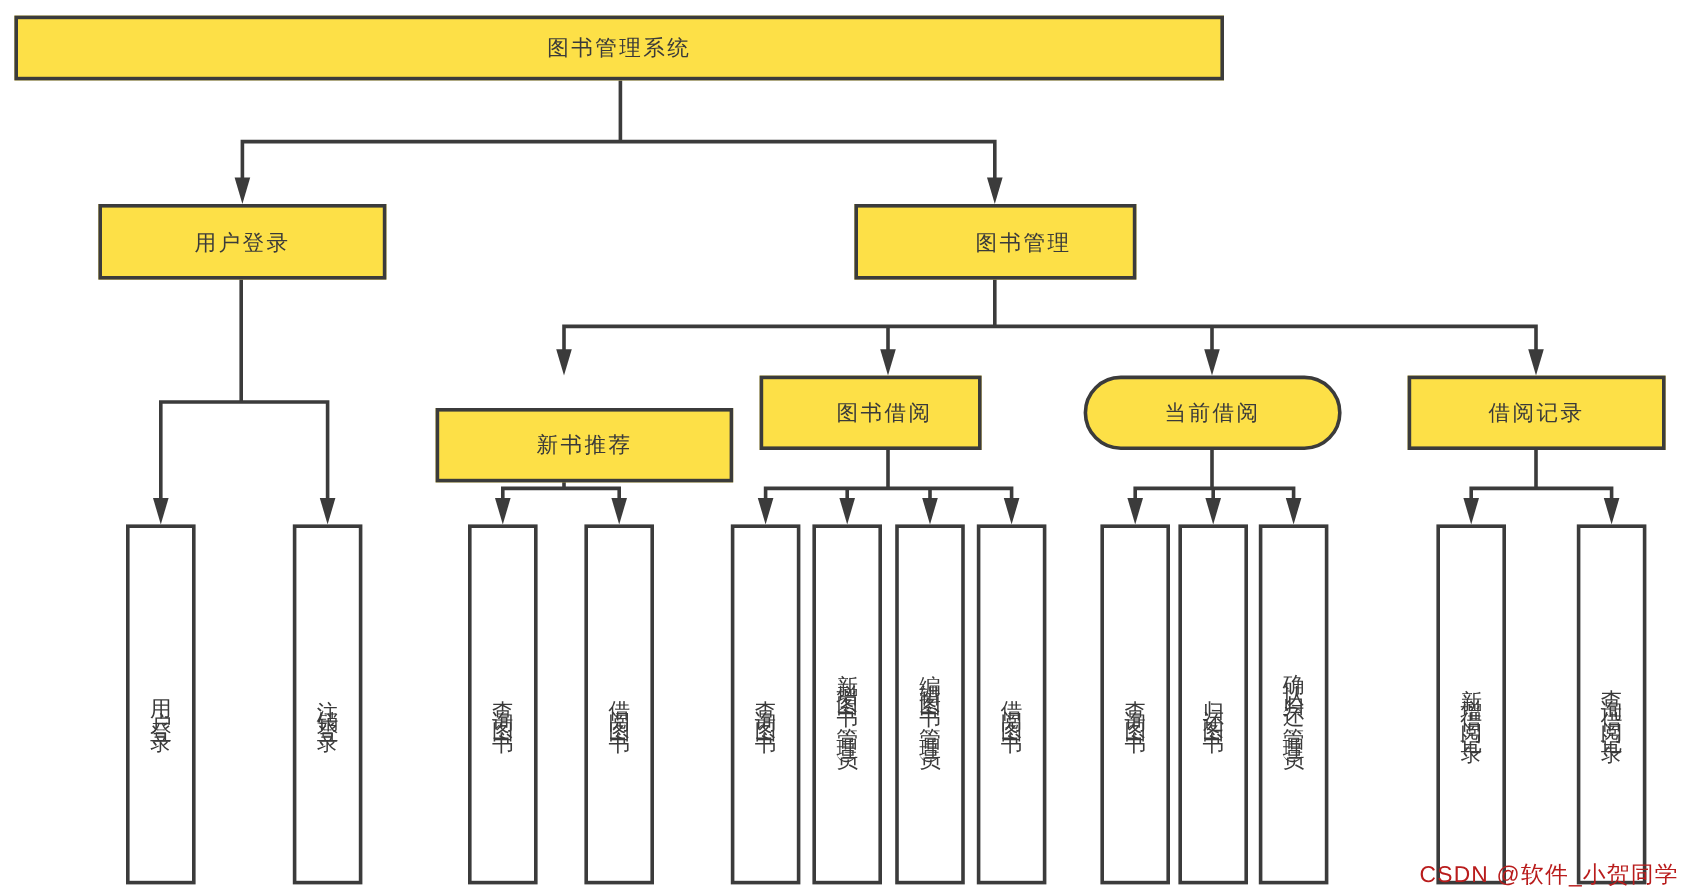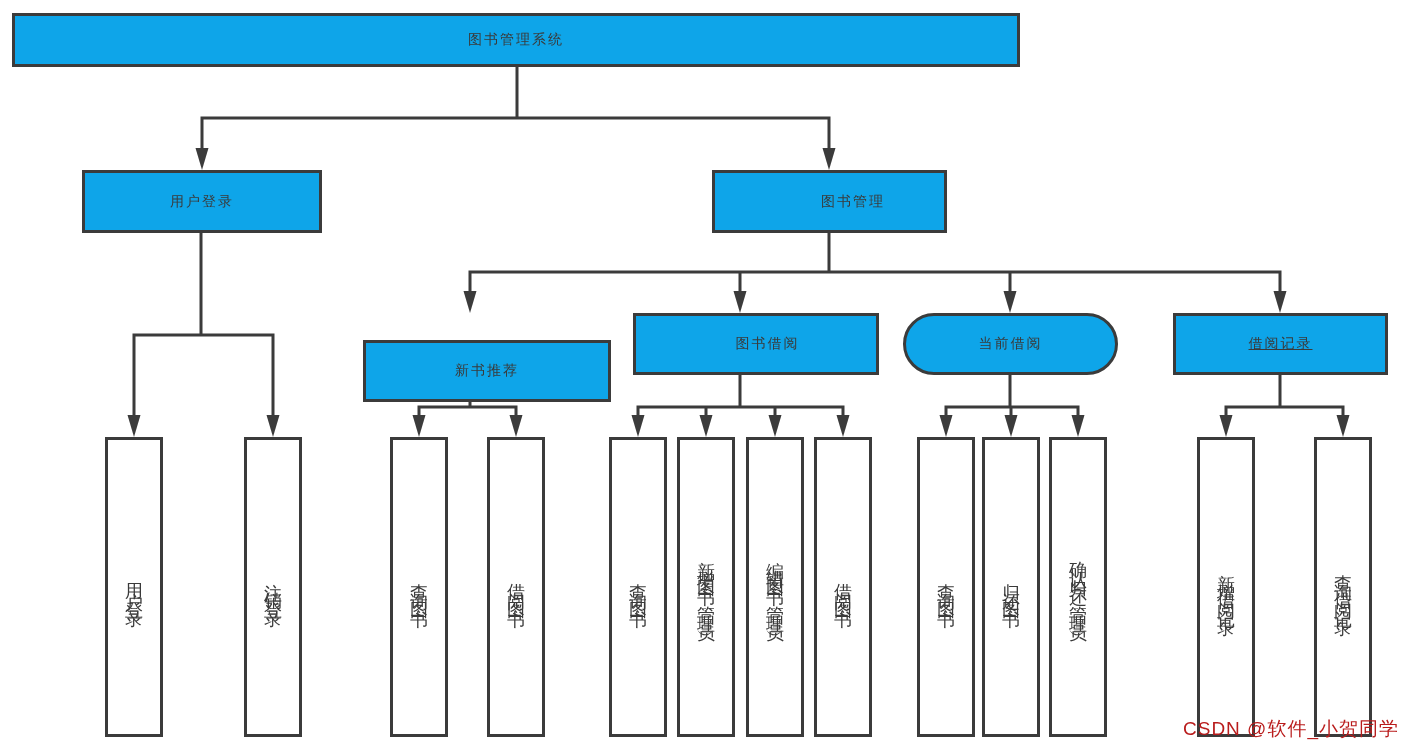--- a/index.html
+++ b/index.html
@@ -13,26 +13,26 @@
   }
   .connectors {
     position: absolute;
     left: 0; top: 0;
     z-index: 0;
   }
   .node {
     position: absolute;
     box-sizing: border-box;
     border: 3px solid #3b3b3b;
-    background: #0ea5e9;
+    background: #fde047;
     display: flex;
     align-items: center;
     justify-content: center;
     color: #3a3a3a;
-    font-size: 14px;
+    font-size: 18px;
     letter-spacing: 2px;
     z-index: 1;
   }
   .leaf {
     position: absolute;
     box-sizing: border-box;
     border: 3px solid #3b3b3b;
     background: #ffffff;
     top: 437px;
     width: 58px;
@@ -106,23 +106,23 @@
       <polygon points="1336.5,415 1349.5,415 1343,437"></polygon>
     </g>
   </svg>
 
   <div class="node" style="left:12px; top:13px; width:1008px; height:54px;">图书管理系统</div>
 
   <div class="node" style="left:82px; top:170px; width:240px; height:63px;">用户登录</div>
   <div class="node" style="left:712px; top:170px; width:235px; height:63px;padding-left:47px;">图书管理</div>
 
   <div class="node" style="left:363px; top:313px; width:248px; height:62px;margin-top:27px;">新书推荐</div>
-  <div class="node" style="left:633px; top:313px; width:246px; height:62px;padding-left:23px;">图书借阅</div>
+  <div class="node" style="left:633px; top:313px; width:185px; height:62px;padding-left:23px;">图书借阅</div>
   <div class="node" style="left:903px; top:313px; width:215px; height:62px;border-radius:31px;">当前借阅</div>
-  <div class="node" style="left:1173px; top:313px; width:215px; height:62px;text-decoration:underline;">借阅记录</div>
+  <div class="node" style="left:1173px; top:313px; width:215px; height:62px;">借阅记录</div>
 
   <div class="leaf" style="left:105px;">
     <span class="vtext">用户登录</span>
   </div>
   <div class="leaf" style="left:244px;">
     <span class="vtext">注销登录</span>
   </div>
 
   <div class="leaf" style="left:390px;">
     <span class="vtext">查询图书</span>

